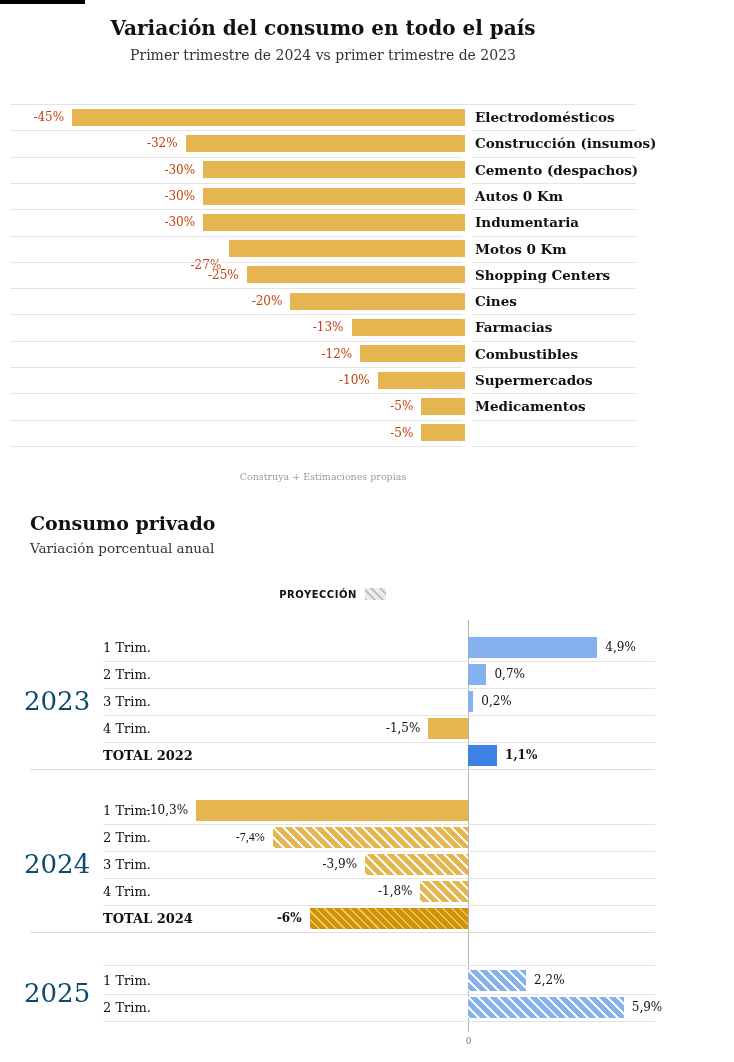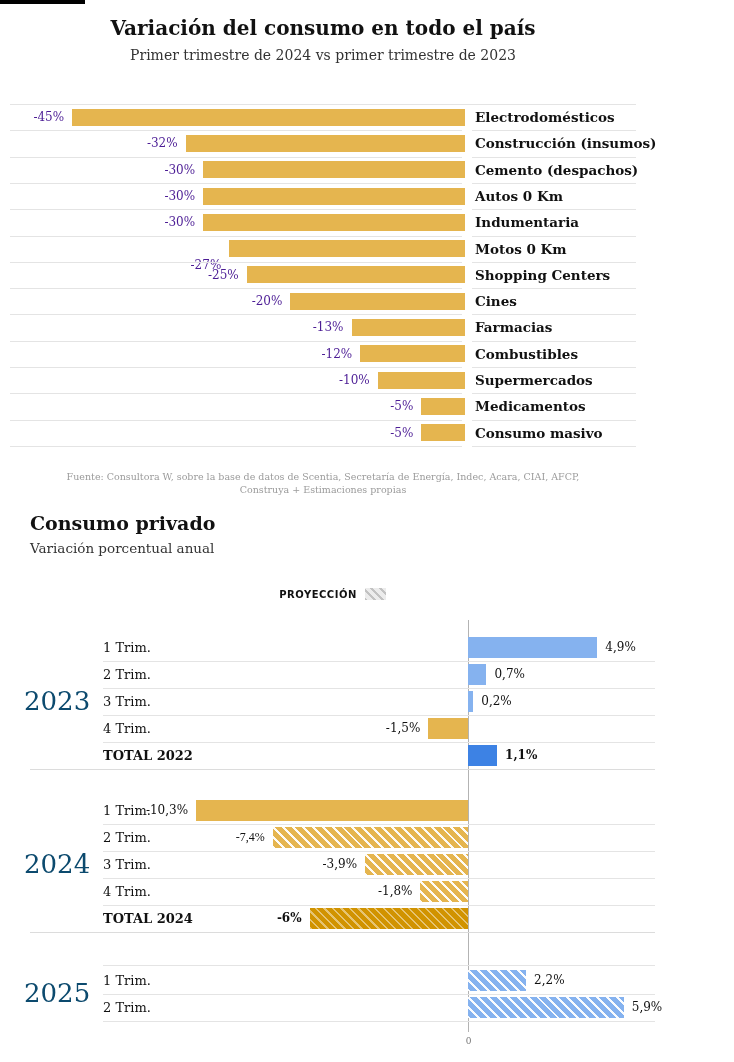--- a/index.html
+++ b/index.html
@@ -13,21 +13,21 @@
   .c1-body{left:10px;top:104px;width:626px;height:342px;}
   .divider{position:absolute;height:1px;background:#e4e4e4;}
   .divider-strong{position:absolute;height:1px;background:#dcdcdc;}
   .bar{position:absolute;}
   .bar-gold{background:#e5b54f;}
   .bar-gold-dark{background:#d19300;}
   .bar-blue{background:#85b2ef;}
   .bar-blue-dark{background:#3d82e4;}
   .hatch-white{background-image:repeating-linear-gradient(45deg,rgba(255,255,255,.95) 0 2px,rgba(255,255,255,0) 2px 7px);}
   .hatch-soft{background-image:repeating-linear-gradient(45deg,rgba(255,255,255,.45) 0 1.5px,rgba(255,255,255,0) 1.5px 6px);}
-  .c1-val{position:absolute;font-size:12px;color:#4c1d95;text-align:right;}
+  .c1-val{position:absolute;font-size:12px;color:#c2410c;text-align:right;}
   .c1-cat{position:absolute;left:465px;font-size:13.5px;font-weight:bold;color:#111;white-space:nowrap;}
   .source{left:10px;top:470px;width:626px;text-align:center;font-size:9.5px;line-height:13px;color:#9b9b9b;}
   .c2-title{position:absolute;left:0;top:512px;width:100%;font-size:19px;font-weight:bold;color:#111;}
   .c2-subtitle{position:absolute;left:0;top:540px;width:100%;font-size:13.5px;color:#333;}
   .legend{left:20px;top:588px;width:625px;display:flex;justify-content:center;align-items:center;gap:8px;}
   .legend-label{font-family:"DejaVu Sans",sans-serif;font-size:10px;font-weight:bold;
                 letter-spacing:.5px;color:#111;}
   .legend-swatch{width:21px;height:12px;background-color:#ececec;
                  background-image:repeating-linear-gradient(45deg,#c2c2c2 0 2px,rgba(0,0,0,0) 2px 6px);}
   .c2-body{left:30px;top:620px;width:625px;height:435px;}
@@ -108,27 +108,25 @@
       <div class="c1-cat" style="top: 263px; height: 26.3px; line-height: 26.3px;">Supermercados</div>
       <div class="divider" style="left: 0px; top: 289.3px; width: 452px;"></div>
       <div class="divider" style="left: 462px; top: 289.3px; width: 164px;"></div>
       <div class="bar bar-gold" style="left: 411.35px; top: 293.95px; width: 43.65px; height: 17px;"></div>
       <div class="c1-val" style="right: 222.65px; top: 289.3px; height: 26.3px; line-height: 26.3px;">-5%</div>
       <div class="c1-cat" style="top: 289.3px; height: 26.3px; line-height: 26.3px;">Medicamentos</div>
       <div class="divider" style="left: 0px; top: 315.6px; width: 452px;"></div>
       <div class="divider" style="left: 462px; top: 315.6px; width: 164px;"></div>
       <div class="bar bar-gold" style="left: 411.35px; top: 320.25px; width: 43.65px; height: 17px;"></div>
       <div class="c1-val" style="right: 222.65px; top: 315.6px; height: 26.3px; line-height: 26.3px;">-5%</div>
-      <div class="c1-cat" style="top: 315.6px; height: 26.3px; line-height: 26.3px;">Consumo masivo</div>
       <div class="divider" style="left: 0px; top: 341.9px; width: 452px;"></div>
       <div class="divider" style="left: 462px; top: 341.9px; width: 164px;"></div>
     </div>
 
   <div class="abs source">
-    <div>Fuente: Consultora W, sobre la base de datos de Scentia, Secretaría de Energía, Indec, Acara, CIAI, AFCP,</div>
     <div>Construya + Estimaciones propias</div>
   </div>
 
   <div class="c2-title abs" style="left:30px;width:625px;">Consumo privado</div>
   <div class="c2-subtitle abs" style="left:30px;width:625px;">Variación porcentual anual</div>
 
   <div class="abs legend">
     <span class="legend-label">PROYECCIÓN</span>
     <span class="legend-swatch"></span>
   </div>

